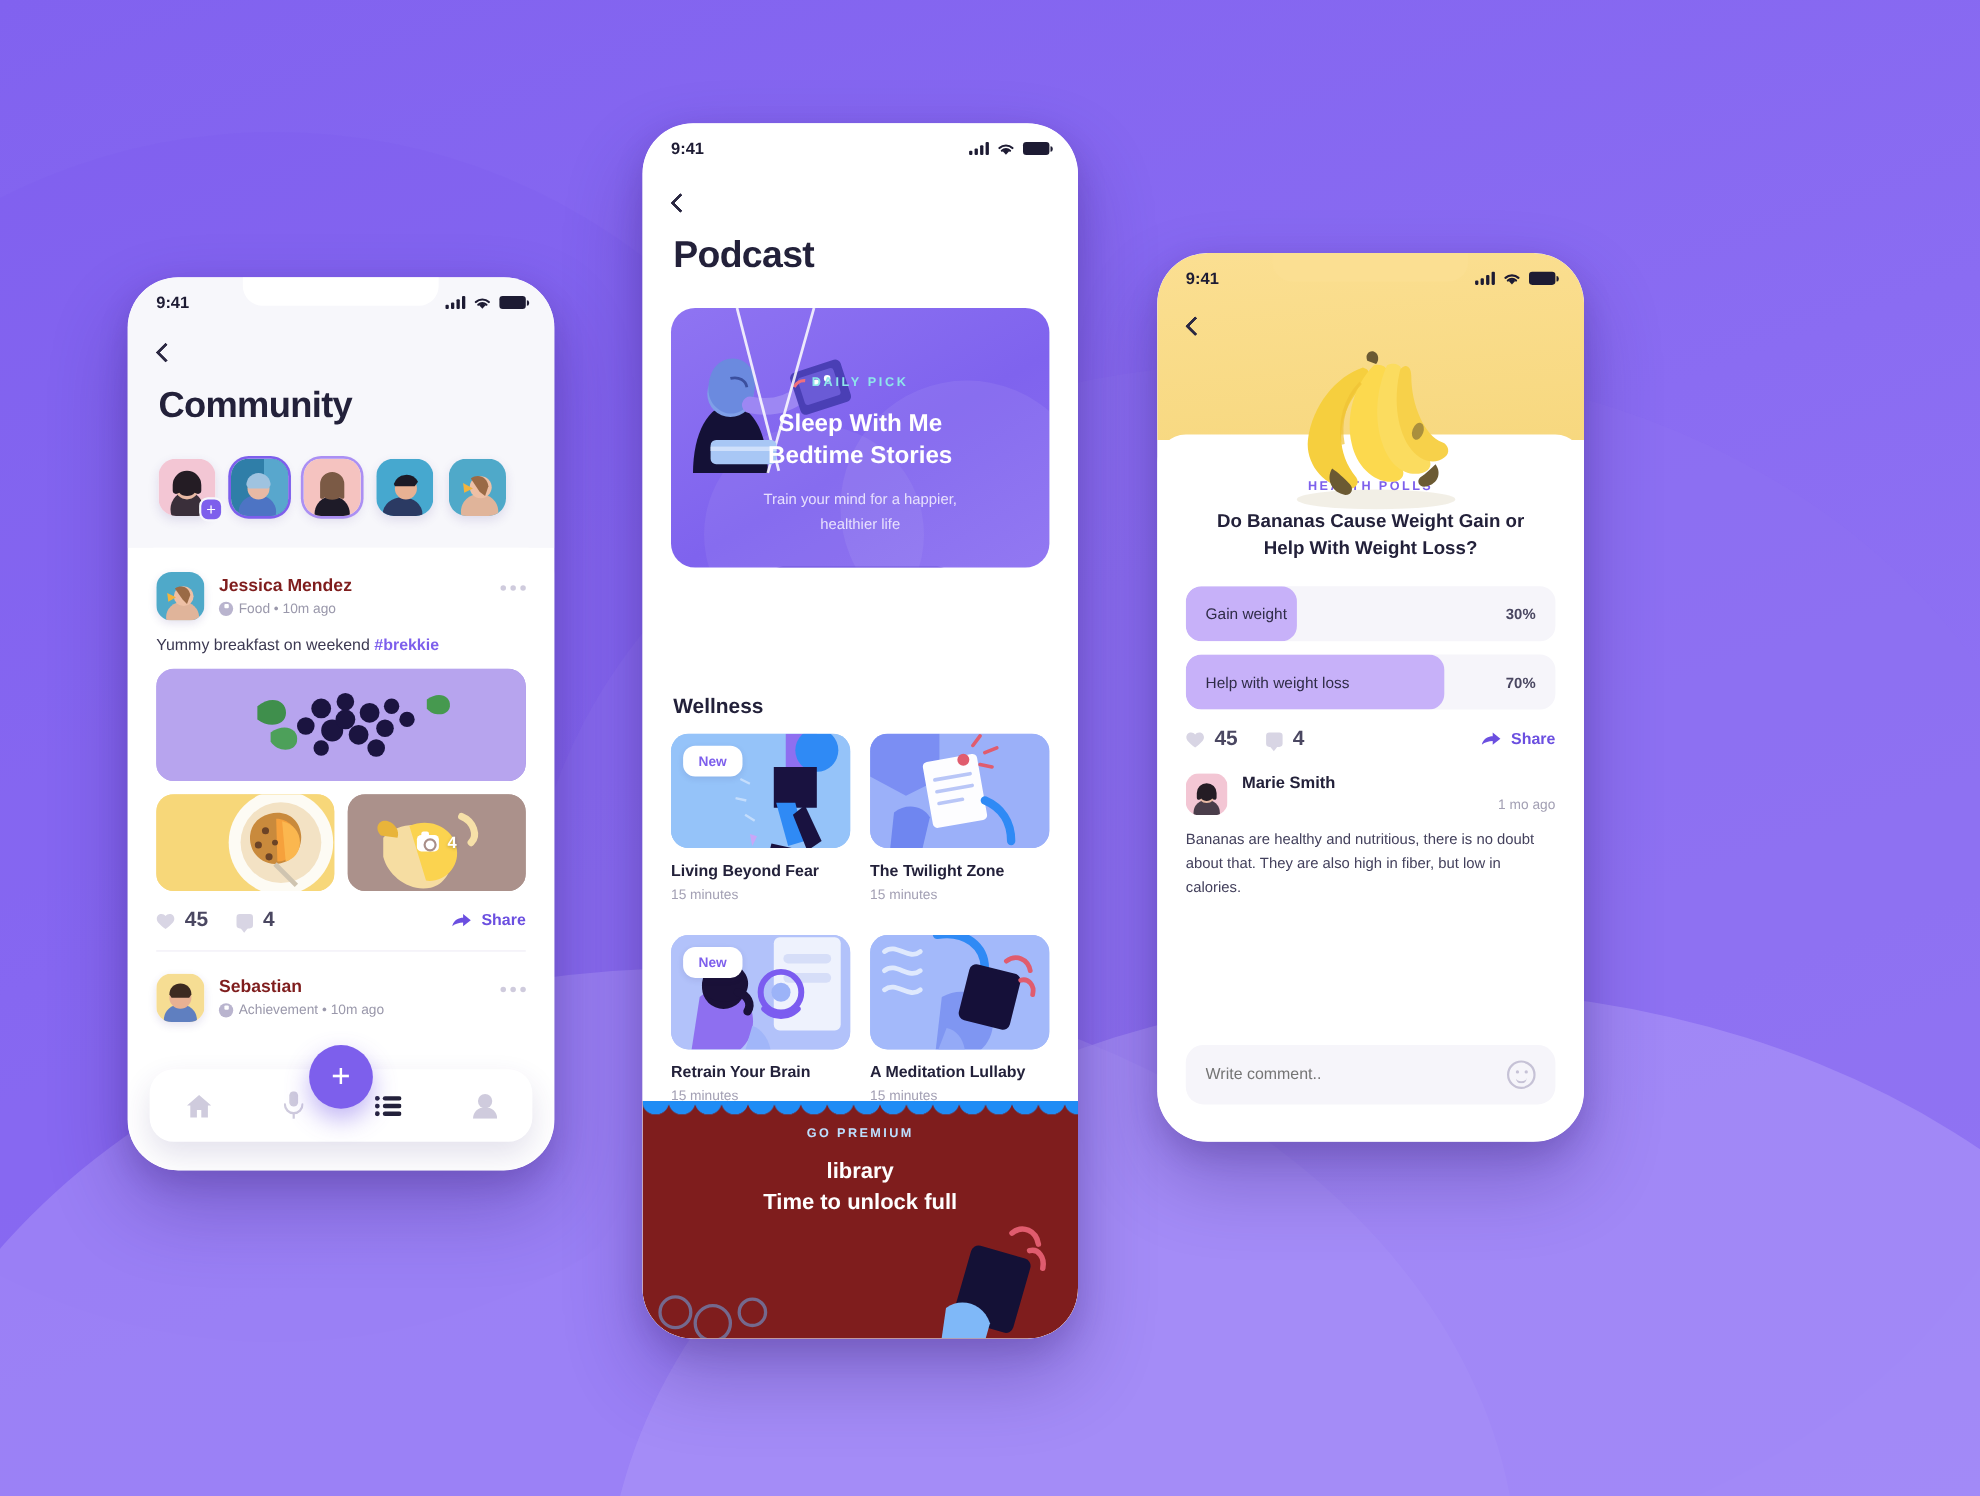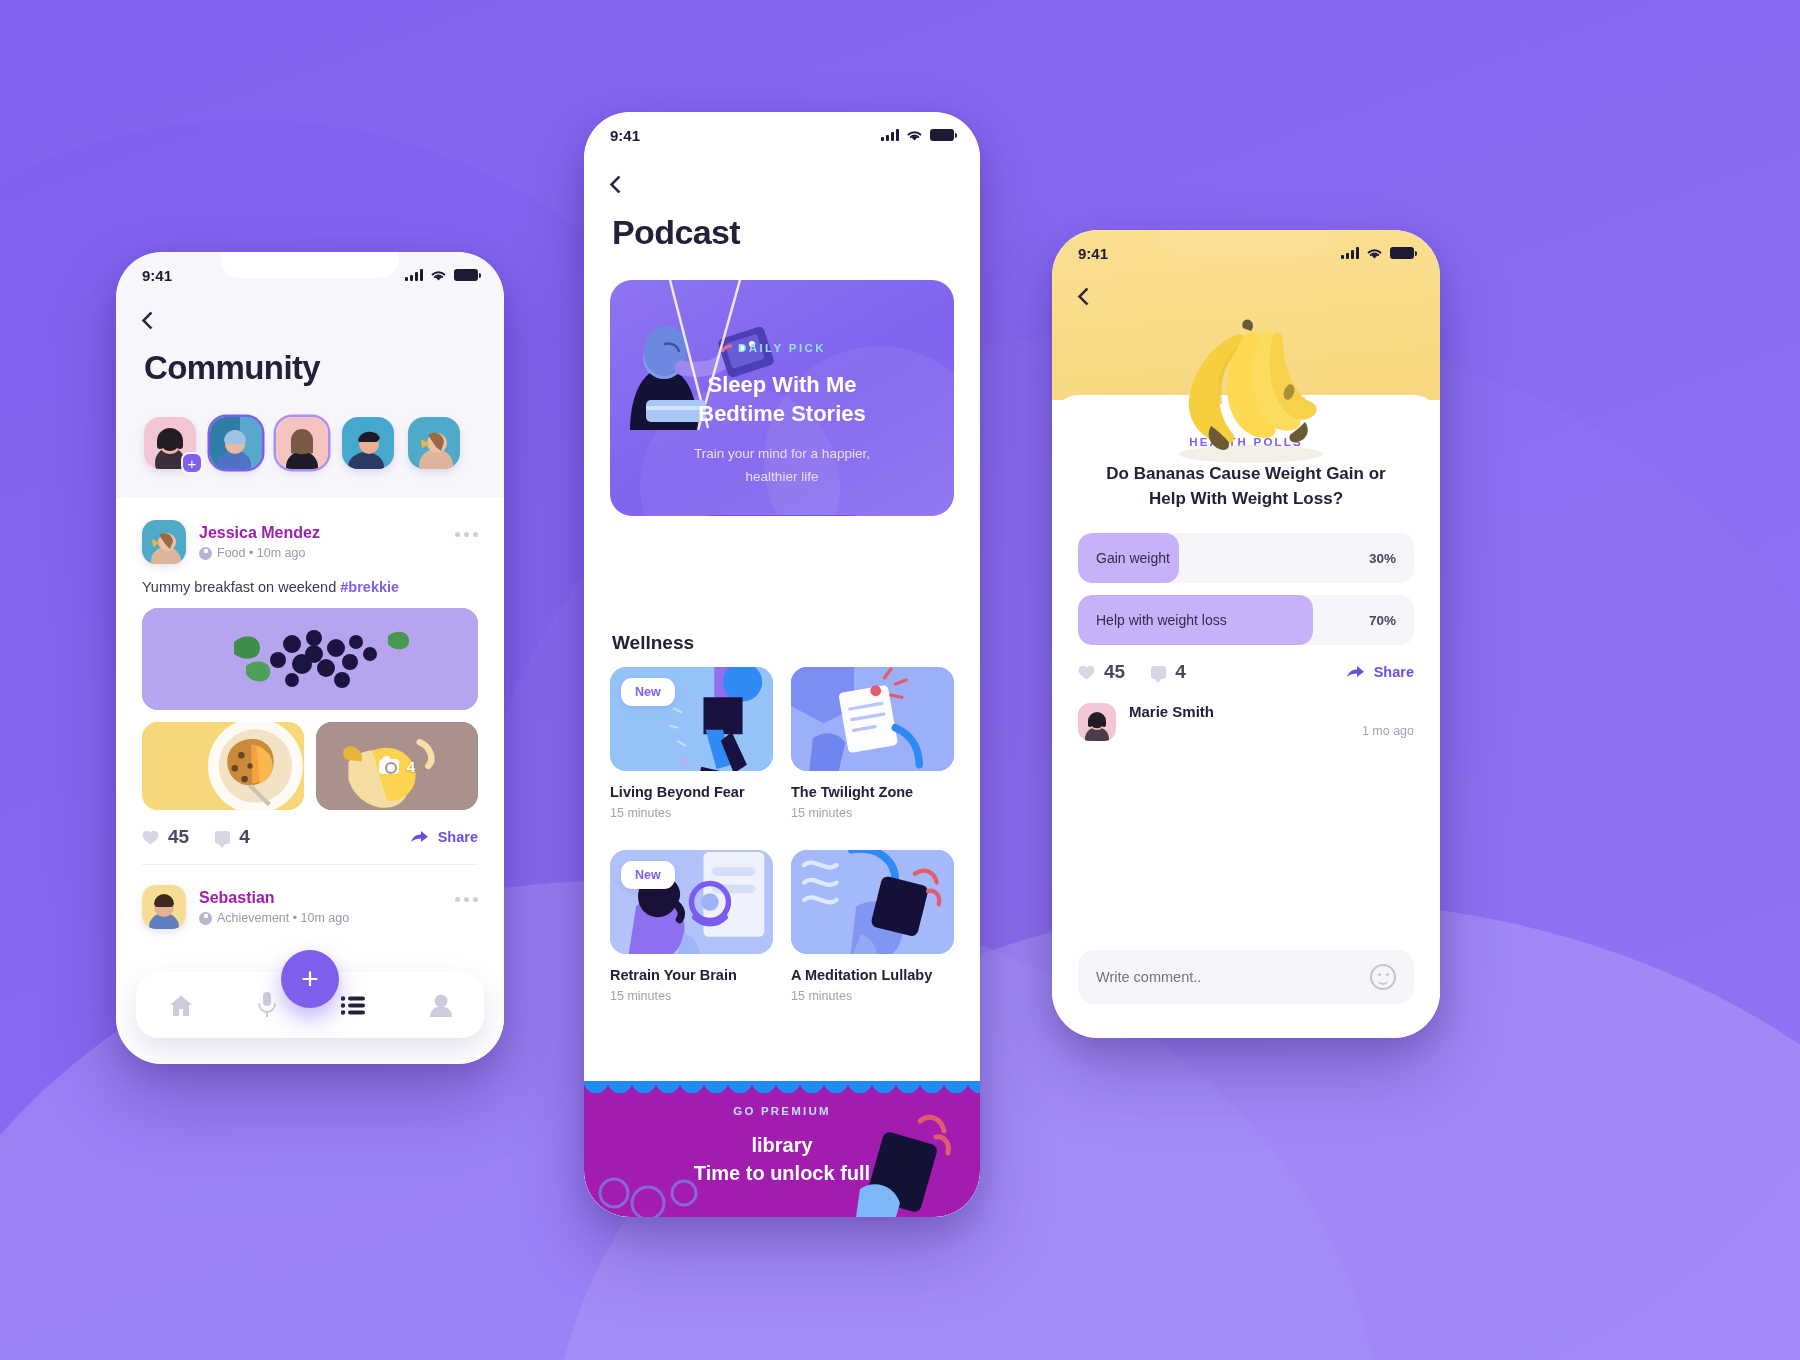--- a/index.html
+++ b/index.html
@@ -79,21 +79,21 @@
      background: #7d5fec; border-radius: 8px; color: #fff; font-size: 15px;
      display: flex; align-items: center; justify-content: center; line-height: 1;
      border: 2px solid #f7f7fb; }
 
   .feed { position: absolute; top: 246px; left: 0; right: 0; bottom: 0;
      background: #fff; border-radius: 24px 24px 0 0; }
   .post { padding: 22px 26px 0 26px; }
   .post-head { display: flex; align-items: center; gap: 13px; }
   .avatar { width: 44px; height: 44px; border-radius: 14px; overflow: hidden; flex: none;
      box-shadow: 0 3px 8px rgba(70,50,140,.14); }
-  .pu-name { font-size: 16px; font-weight: 700; color: #a21caf; }
+  .pu-name { font-size: 16px; font-weight: 700; color: #7f1d1d; }
   .pu-meta { font-size: 12.5px; color: #9a98ab; display: flex; align-items: center;
      gap: 5px; margin-top: 4px; }
   .tagdot { width: 13px; height: 13px; border-radius: 50%; background: #b9b4ce; position: relative; }
   .tagdot::after{content:"";position:absolute;left:4.5px;top:2px;width:4px;height:4px;
      border-radius:1px;background:#fff;}
   .dots { margin-left: auto; display: flex; gap: 4px; align-self: flex-start; margin-top: 12px;}
   .dots i { width: 5px; height: 5px; background: #cfcbdd; border-radius: 50%; display: block; }
   .post-text { margin-top: 15px; font-size: 14.5px; color: #3c3952; }
   .post-text .tag { color: #7d5fec; font-weight: 600; }
   .gallery { margin-top: 13px; }
@@ -166,22 +166,22 @@
   .wthumb.t1 { background: linear-gradient(150deg,#9ac7fa,#8bbcf8); }
   .wthumb.t2 { background: linear-gradient(150deg,#a3b6fb,#93a7f7); }
   .wthumb.t3 { background: linear-gradient(150deg,#b9c7fb,#a6b8f8); }
   .wthumb.t4 { background: linear-gradient(150deg,#a9c0fb,#9ab2f8); }
   .newbadge { position: absolute; left: 11px; top: 11px; background: #fff;
      border-radius: 11px; padding: 7px 14px; font-size: 12.5px; font-weight: 700;
      color: #7d5fec; box-shadow: 0 2px 6px rgba(40,30,90,.10); }
   .wname { margin-top: 13px; font-size: 14.5px; font-weight: 700; color: #23213a; }
   .wdur { margin-top: 6px; font-size: 12.5px; color: #a3a0b4; }
 
-  .premium { position: absolute; left: 0; right: 0; bottom: 0; height: 136px;
-     background: #a21caf; overflow: hidden; }
+  .premium { position: absolute; left: 0; right: 0; bottom: 0; height: 216px;
+     background: #7f1d1d; overflow: hidden; }
   .scallop { position: absolute; left: 0; right: 0; top: -12px; height: 24px;
      background-image: radial-gradient(circle at 12px 12px, #1f8cf5 12px, transparent 12.5px);
      background-size: 24px 24px; background-repeat: repeat-x; }
   .prem-body { position: absolute; left: 0; right: 0; top: 24px; text-align: center; }
   .prem-kicker { font-size: 11.5px; letter-spacing: 2.2px; font-weight: 700; color: #bde0ff; }
   .prem-title { margin-top: 14px; font-size: 20px; line-height: 1.4; font-weight: 700; color: #fff; }
 
   
   #phone3 { left: 1052px; top: 230px; width: 388px; height: 808px; }
   .p3-top { position: absolute; inset: 0 0 auto 0; height: 170px;
@@ -745,20 +745,21 @@
             <ellipse cx="19" cy="36" rx="12" ry="12" fill="#4a3d4a"></ellipse>
             <circle cx="19" cy="19" r="8" fill="#e8b9a4"></circle>
             <path d="M10 18a9 9 0 0118 0v4c0 2-2 3-4 1-2 3-8 3-10 0-2 2-4 1-4-1z" fill="#241c24"></path>
           </svg>
         </div>
         <div style="flex:1">
           <div class="cmt-name">Marie Smith</div>
           <div class="cmt-time">1 mo ago</div>
         </div>
       </div>
+      <div class="cmt-text">Bananas are healthy and nutritious, there is no doubt about that. They are also high in fiber, but low in calories.</div>
     </div>
 
     <div class="writebox">
       <input class="ph" style="border: none; background: transparent; outline: none; font-family: inherit; font-size: 14.5px; color: rgb(47, 44, 71);" placeholder="Write comment..">
       <span class="smiley"></span>
     </div>
   </div>
 </div>
 
 </body></html>

